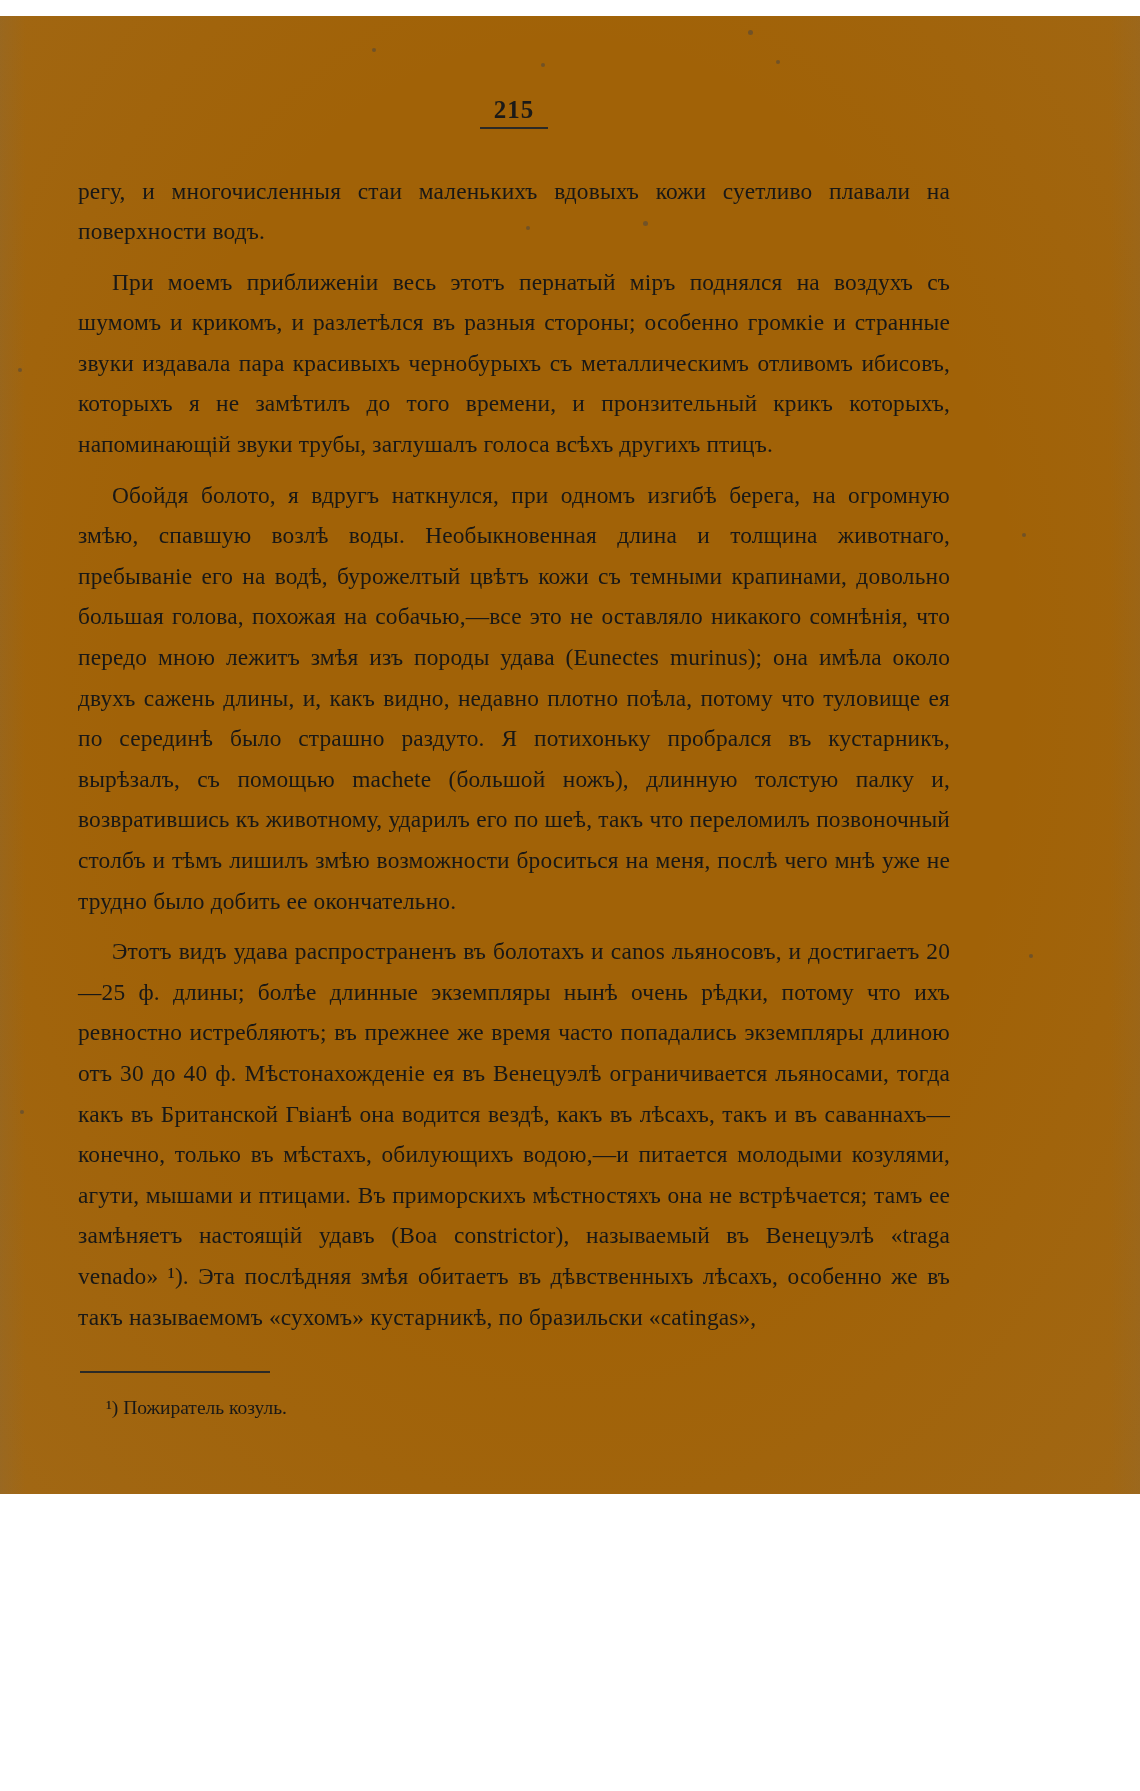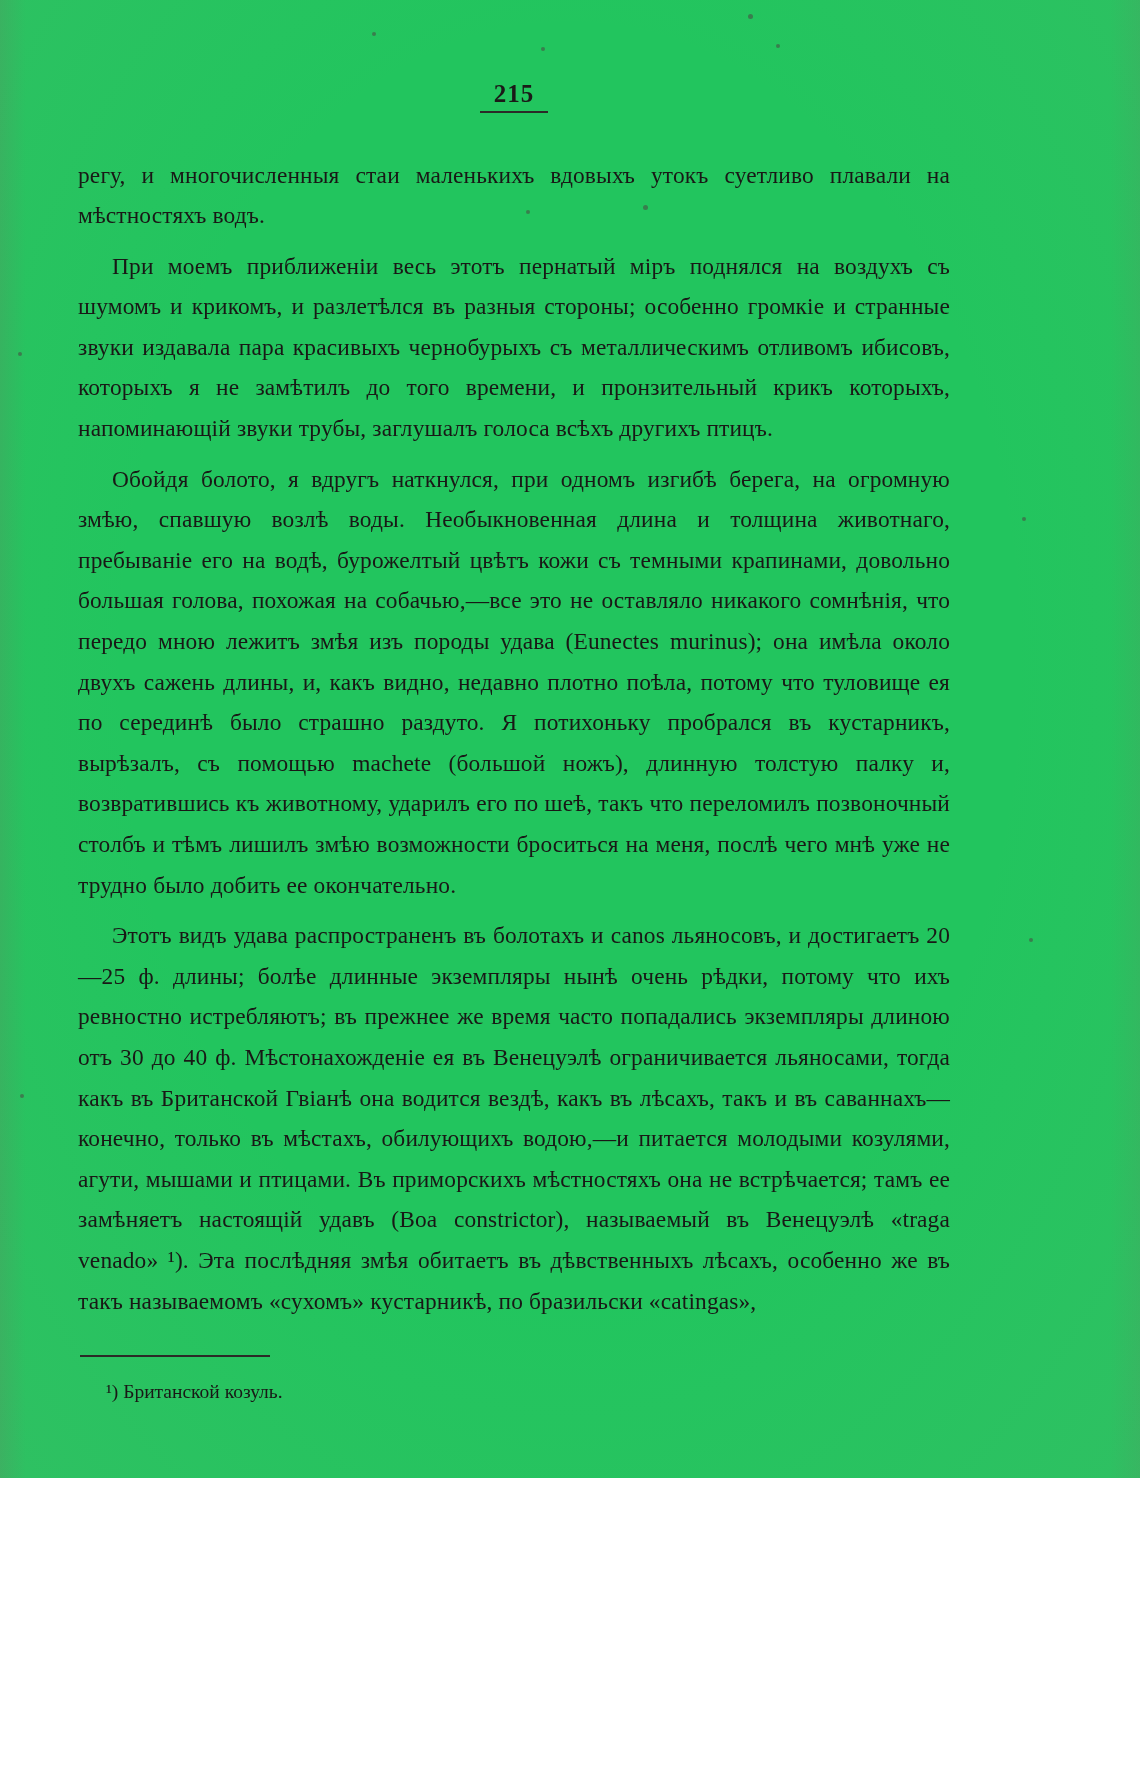--- a/index.html
+++ b/index.html
@@ -9,24 +9,24 @@
   }
   body {
     width: 1140px;
     height: 1791px;
     position: relative;
     font-family: "Liberation Serif", serif;
     color: #1b1a18;
   }
   .page {
     position: absolute;
-    left: 0; top: 0;
+    left: 0; top: 16px;
     width: 1140px;
     height: 1478px;
-    background: #22c55e;
+    background: #a16207;
     overflow: hidden;
   }
   
   .paper-tone {
     position: absolute;
     left: 0; top: 0; right: 0; bottom: 0;
     background:
       radial-gradient(ellipse at 50% 45%, rgba(255,255,255,0.0) 55%, rgba(160,150,135,0.10) 100%);
     pointer-events: none;
   }
@@ -128,27 +128,27 @@
   <div class="speck" style="left:20px; top:1094px; width:4px; height:4px;"></div>
   <div class="speck" style="left:21px; top:1622px; width:4px; height:4px;"></div>
 
   <div class="content">
 
     <div class="page-number-wrap">
       <span class="page-number">215</span>
     </div>
 
     <div class="body-text">
-      <p class="para">регу, и многочисленныя стаи маленькихъ вдовыхъ утокъ суетливо плавали на мѣстностяхъ водъ.</p>
+      <p class="para">регу, и многочисленныя стаи маленькихъ вдовыхъ кожи суетливо плавали на поверхности водъ.</p>
       <p class="para indent">При моемъ приближеніи весь этотъ пернатый міръ поднялся на воздухъ съ шумомъ и крикомъ, и разлетѣлся въ разныя стороны; особенно громкіе и странные звуки издавала пара красивыхъ чернобурыхъ съ металлическимъ отливомъ ибисовъ, которыхъ я не замѣтилъ до того времени, и пронзительный крикъ которыхъ, напоминающій звуки трубы, заглушалъ голоса всѣхъ другихъ птицъ.</p>
       <p class="para indent">Обойдя болото, я вдругъ наткнулся, при одномъ изгибѣ берега, на огромную змѣю, спавшую возлѣ воды. Необыкновенная длина и толщина животнаго, пребываніе его на водѣ, бурожелтый цвѣтъ кожи съ темными крапинами, довольно большая голова, похожая на собачью,—все это не оставляло никакого сомнѣнія, что передо мною лежитъ змѣя изъ породы удава (Eunectes murinus); она имѣла около двухъ сажень длины, и, какъ видно, недавно плотно поѣла, потому что туловище ея по серединѣ было страшно раздуто. Я потихоньку пробрался въ кустарникъ, вырѣзалъ, съ помощью machete (большой ножъ), длинную толстую палку и, возвратившись къ животному, ударилъ его по шеѣ, такъ что переломилъ позвоночный столбъ и тѣмъ лишилъ змѣю возможности броситься на меня, послѣ чего мнѣ уже не трудно было добить ее окончательно.</p>
       <p class="para indent">Этотъ видъ удава распространенъ въ болотахъ и саnoѕ льяносовъ, и достигаетъ 20—25 ф. длины; болѣе длинные экземпляры нынѣ очень рѣдки, потому что ихъ ревностно истребляютъ; въ прежнее же время часто попадались экземпляры длиною отъ 30 до 40 ф. Мѣстонахожденіе ея въ Венецуэлѣ ограничивается льяносами, тогда какъ въ Британской Гвіанѣ она водится вездѣ, какъ въ лѣсахъ, такъ и въ саваннахъ—конечно, только въ мѣстахъ, обилующихъ водою,—и питается молодыми козулями, агути, мышами и птицами. Въ приморскихъ мѣстностяхъ она не встрѣчается; тамъ ее замѣняетъ настоящій удавъ (Boa constrictor), называемый въ Венецуэлѣ «traga venado» ¹). Эта послѣдняя змѣя обитаетъ въ дѣвственныхъ лѣсахъ, особенно же въ такъ называемомъ «сухомъ» кустарникѣ, по бразильски «catingas»,</p>
     </div>
 
     <div class="footnote-rule"></div>
 
     <div class="footnote">
       <span>¹)</span>
-      <span>Британской козуль.</span>
+      <span>Пожиратель козуль.</span>
     </div>
 
   </div>
 </div>
 
 </body></html>

